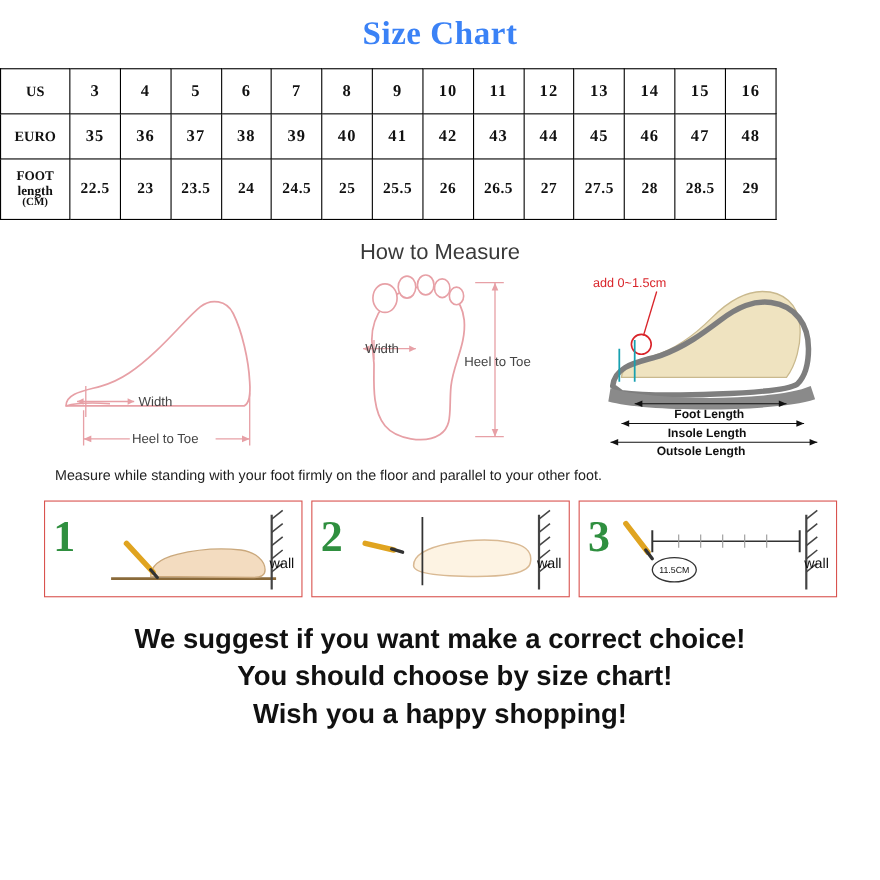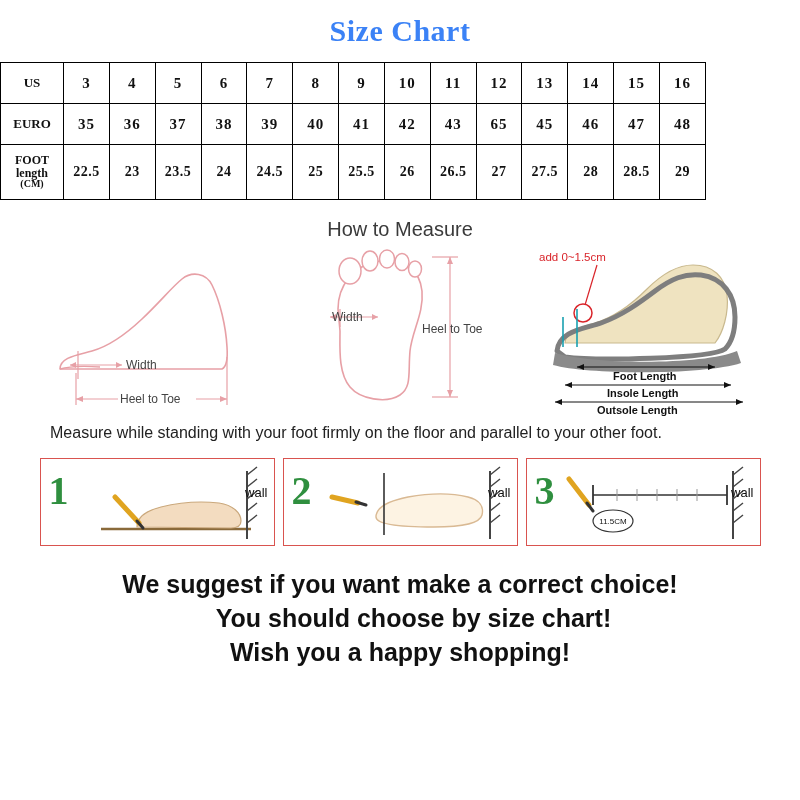--- a/index.html
+++ b/index.html
@@ -105,21 +105,21 @@
     height: 175px;
     margin-top: 6px;
   }
   .diagrams svg { display: block; }
   .dg { position: absolute; top: 0; }
   .dg1 { left: 30px; }
   .dg2 { left: 300px; }
   .dg3 { left: 535px; }
 
   .measure-note {
-    font-size: 16px;
+    font-size: 13px;
     color: #222;
     margin-top: 2px;
     padding-left: 50px;
     font-family: "Liberation Sans", sans-serif;
   }
 
   
   .steps {
     display: flex;
     justify-content: center;
@@ -139,21 +139,21 @@
     top: 12px;
     font-size: 40px;
     font-weight: bold;
     color: #2f8f3f;
     font-family: "Liberation Serif", serif;
     line-height: 1;
   }
   .step .wall-label {
     position: absolute;
     right: 6px;
-    top: 26px;
+    top: 48px;
     font-size: 13px;
     color: #111;
     font-family: "Liberation Sans", sans-serif;
   }
   .step svg { position: absolute; left: 0; top: 0; }
 
   
   .slogan {
     text-align: center;
     margin-top: 22px;
@@ -197,21 +197,21 @@
         <td class="rowlabel">EURO</td>
         <td class="val">35</td>
         <td class="val">36</td>
         <td class="val">37</td>
         <td class="val">38</td>
         <td class="val">39</td>
         <td class="val">40</td>
         <td class="val">41</td>
         <td class="val">42</td>
         <td class="val">43</td>
-        <td class="val">65</td>
+        <td class="val">44</td>
         <td class="val">45</td>
         <td class="val">46</td>
         <td class="val">47</td>
         <td class="val">48</td>
       </tr>
       <tr class="footrow">
         <td class="rowlabel">
           <span>FOOT length</span>
           <span class="unit">(CM)</span>
         </td>

